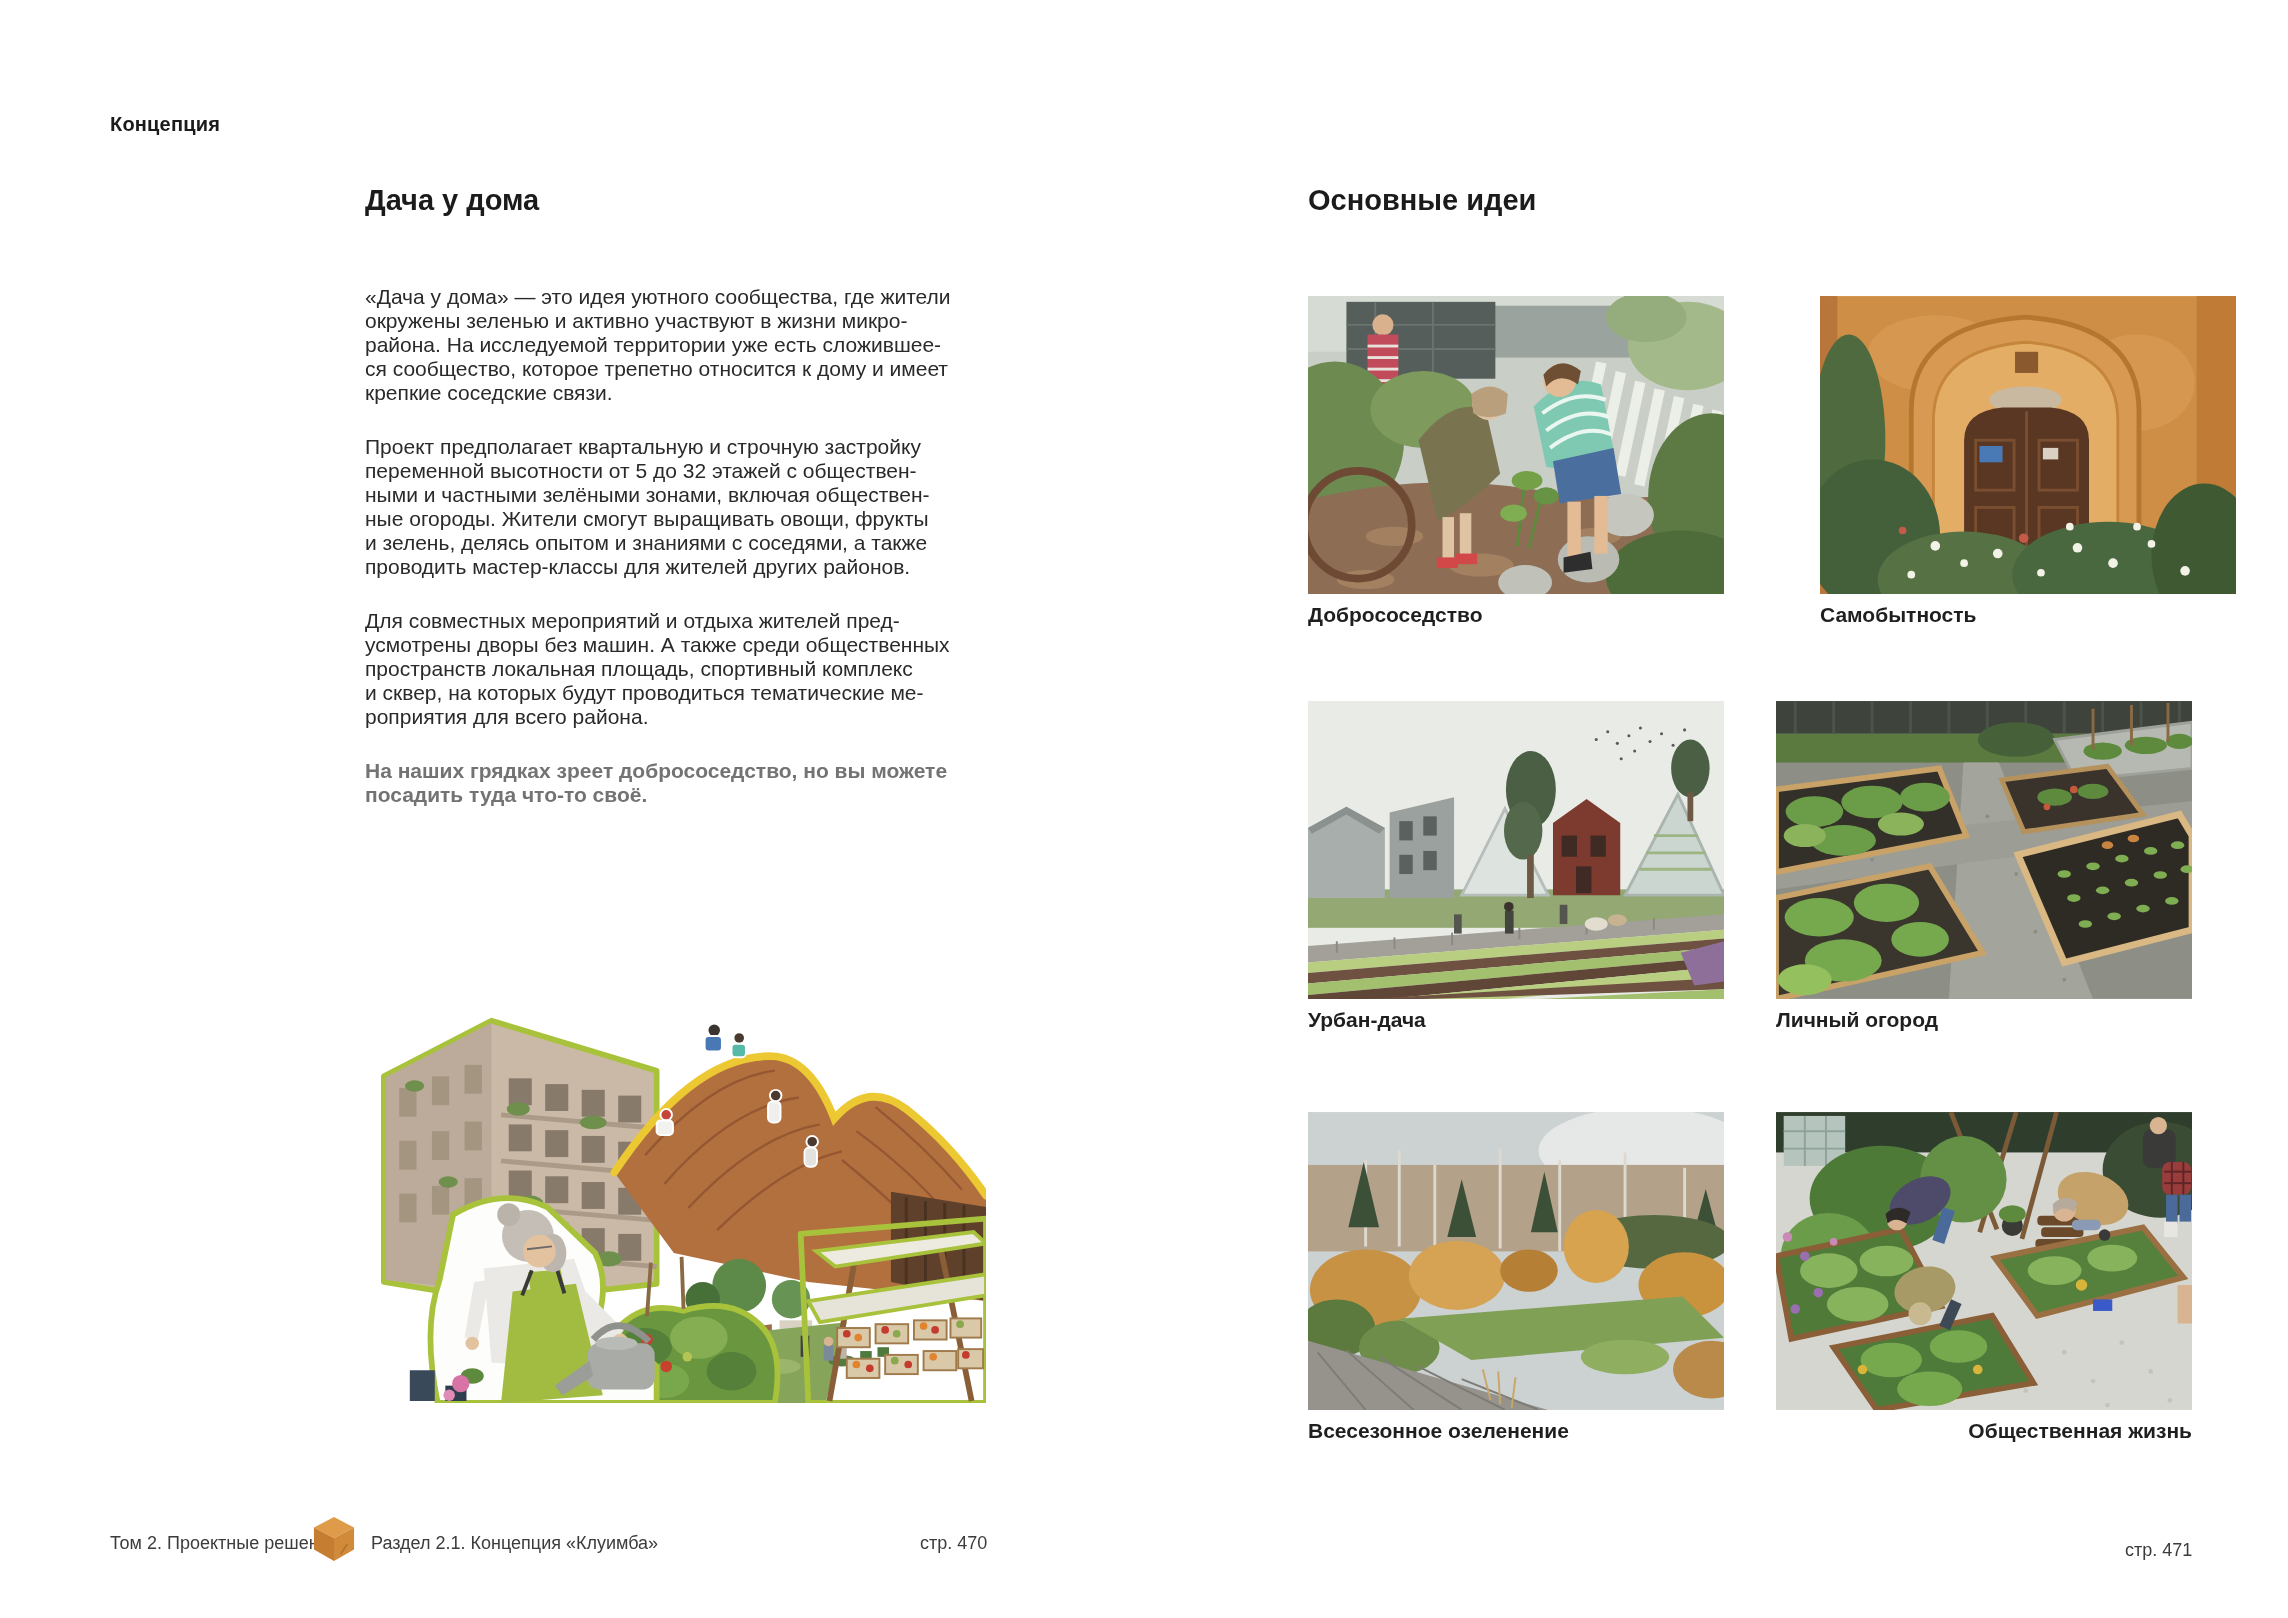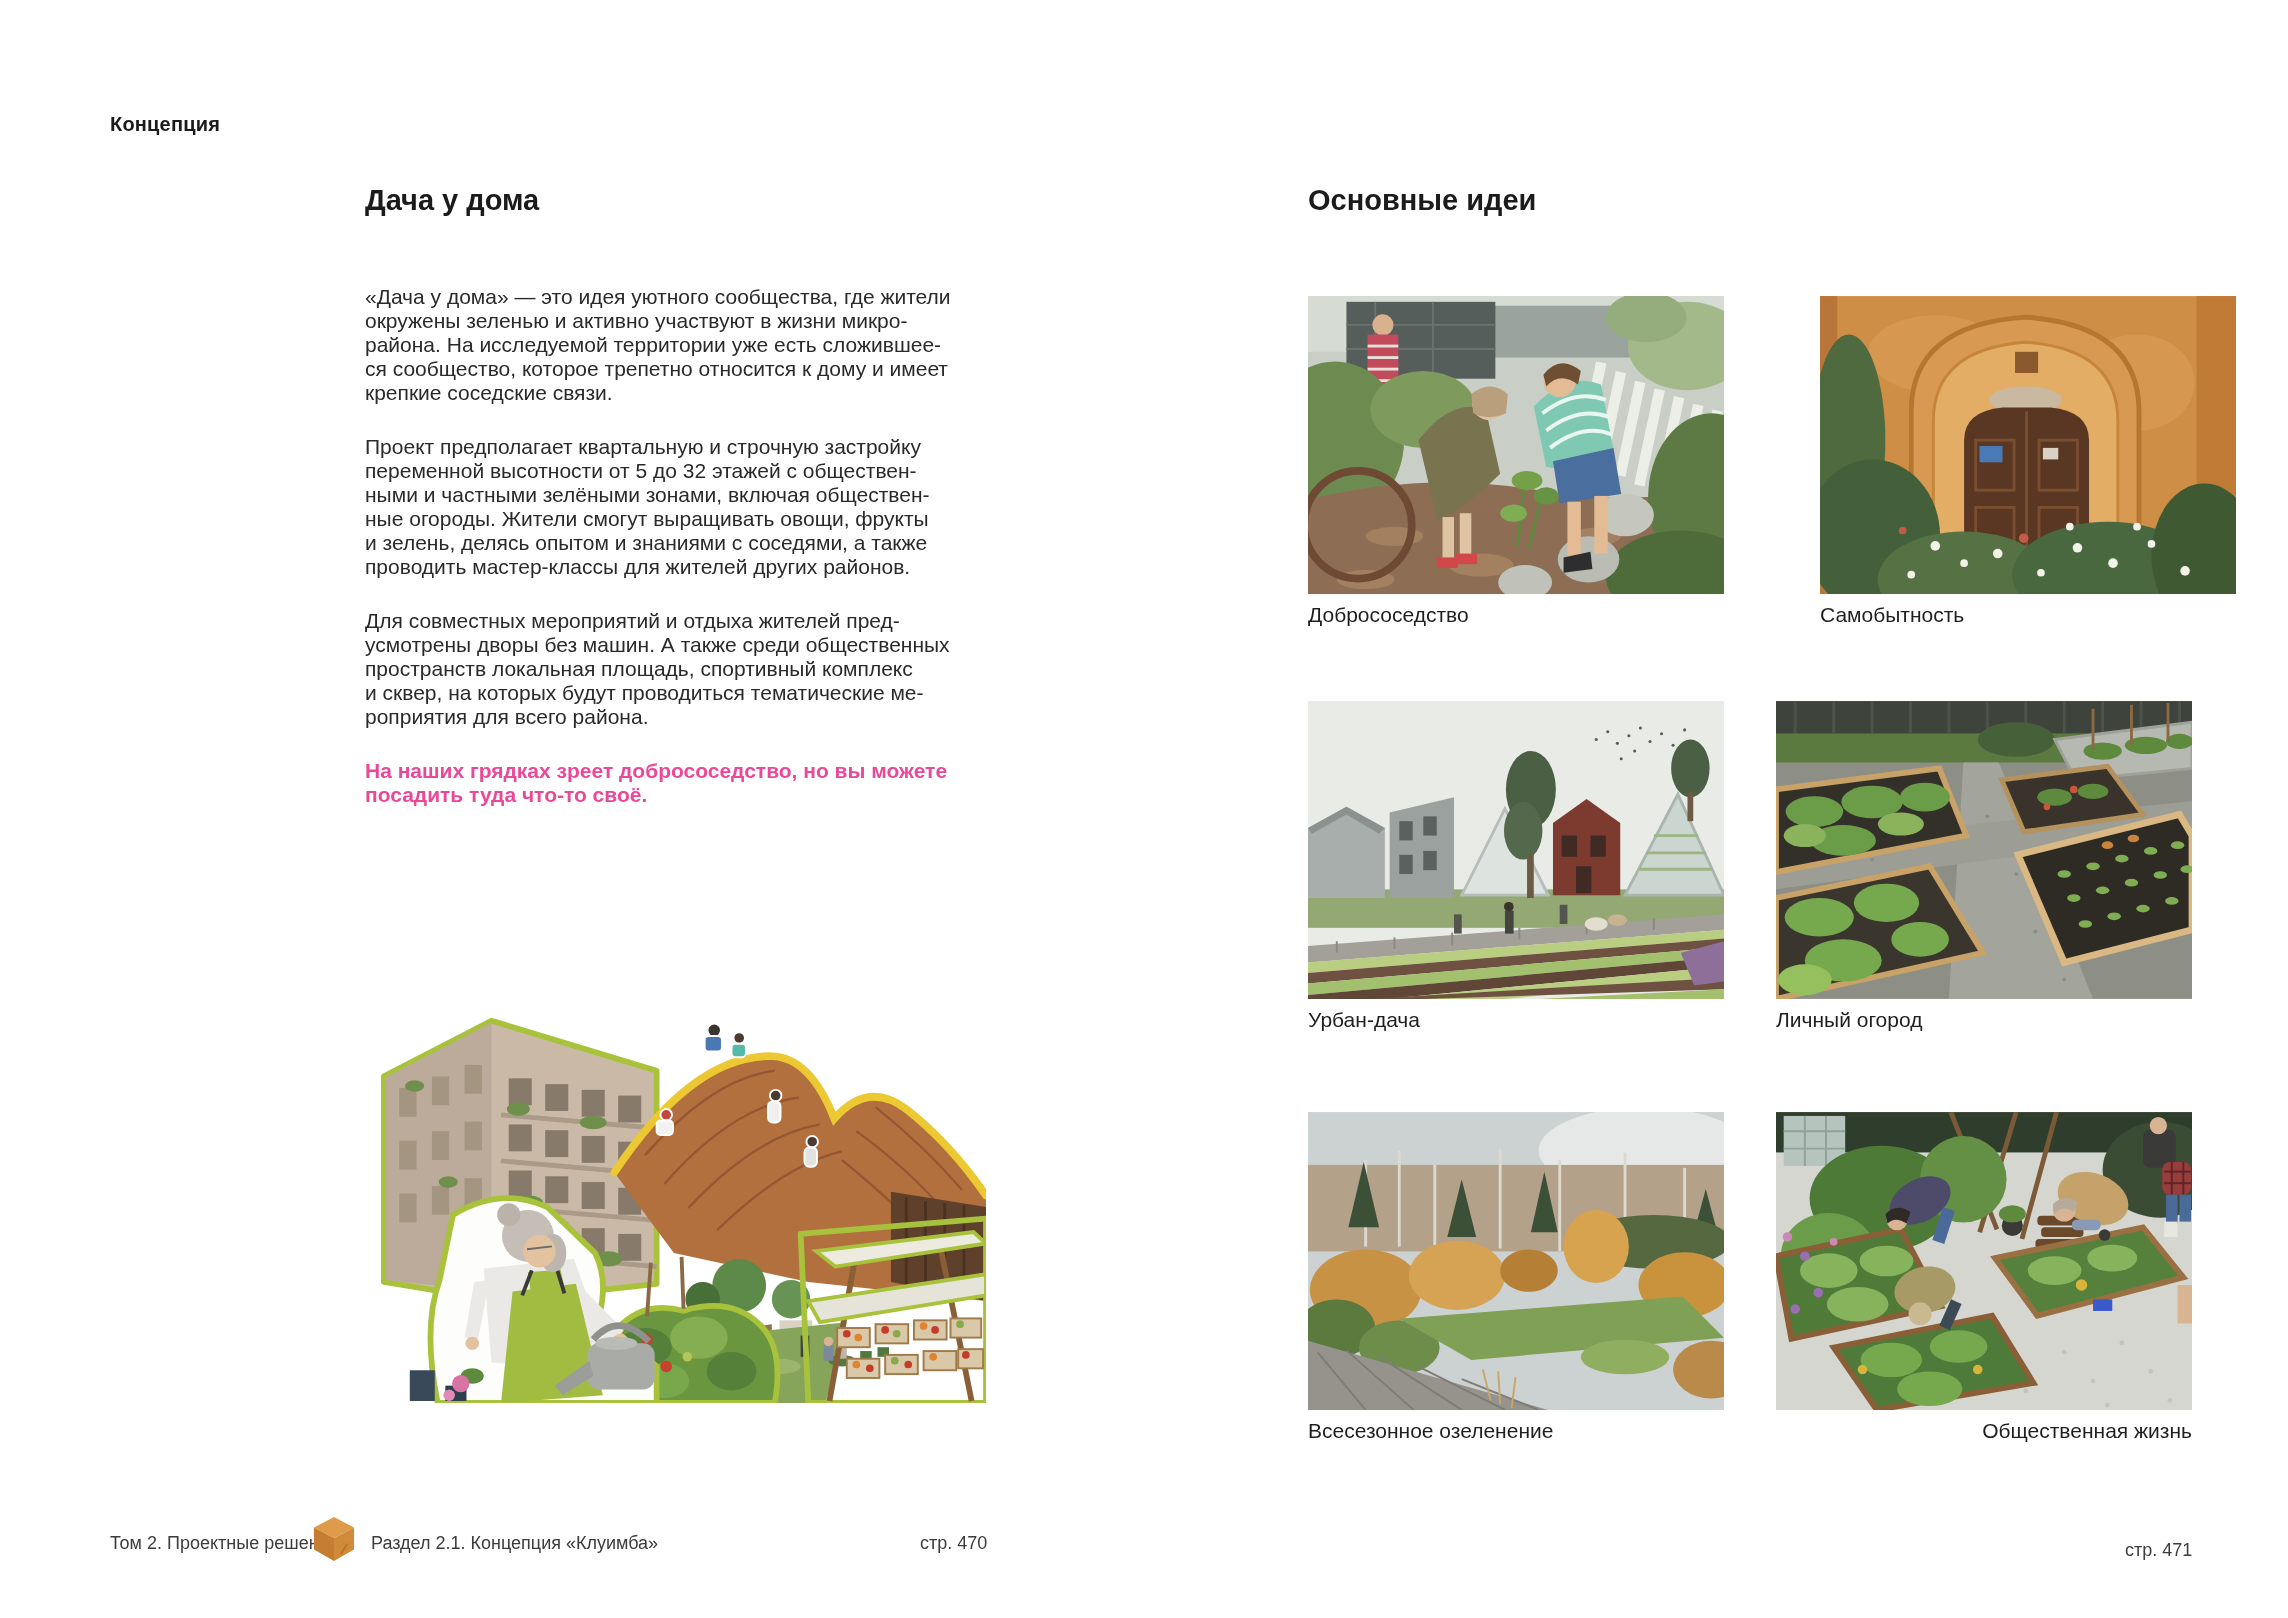--- a/index.html
+++ b/index.html
@@ -4,23 +4,23 @@
 <style>
   html,body{margin:0;padding:0;background:#ffffff;}
   body{width:2288px;height:1619px;position:relative;font-family:"Liberation Sans",sans-serif;color:#262626;overflow:hidden;}
   .abs{position:absolute;}
   .page-title{left:110px;top:100px;font-size:20px;font-weight:800;color:#1b1b1b;letter-spacing:0.2px;}
   .col-heading{font-size:29px;font-weight:700;color:#1b1b1b;margin:0;}
   #article-heading{left:365px;top:184px;}
   #ideas-heading{left:1308px;top:184px;}
   #article-body{left:365px;top:285px;width:692px;}
   .body-text{font-size:21px;line-height:24px;color:#2a2a2a;white-space:pre-line;margin:0 0 30px 0;}
-  .body-text.bold{font-weight:700;color:#ec4899;}
+  .body-text.bold{font-weight:700;color:#737373;}
   figure{margin:0;}
-  .card{width:416px;}
+  .card{width:416px;font-weight:bold;}
   .card svg{display:block;width:416px;height:298px;}
   .card figcaption{margin-top:8.6px;font-size:21px;color:#1f1f1f;}
   #collage{left:357px;top:963px;width:629px;height:440px;}
   #collage svg{display:block;width:629px;height:440px;}
   .footer-text{top:1533px;font-size:18px;color:#3c3c3c;}
   #footer-volume{left:110px;}
   #footer-section{left:371px;}
   #footer-page-left{left:920px;}
   #footer-page-right{left:2125px;margin-top:7px;}
   #footer-logo{left:313px;top:1516px;width:42px;height:46px;}

